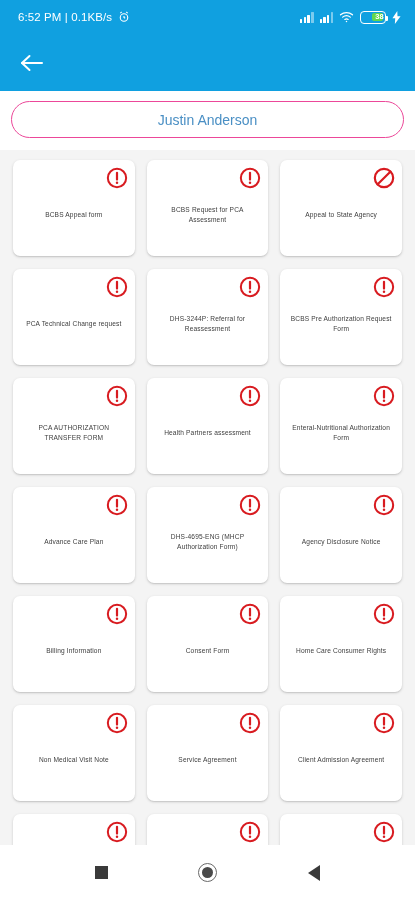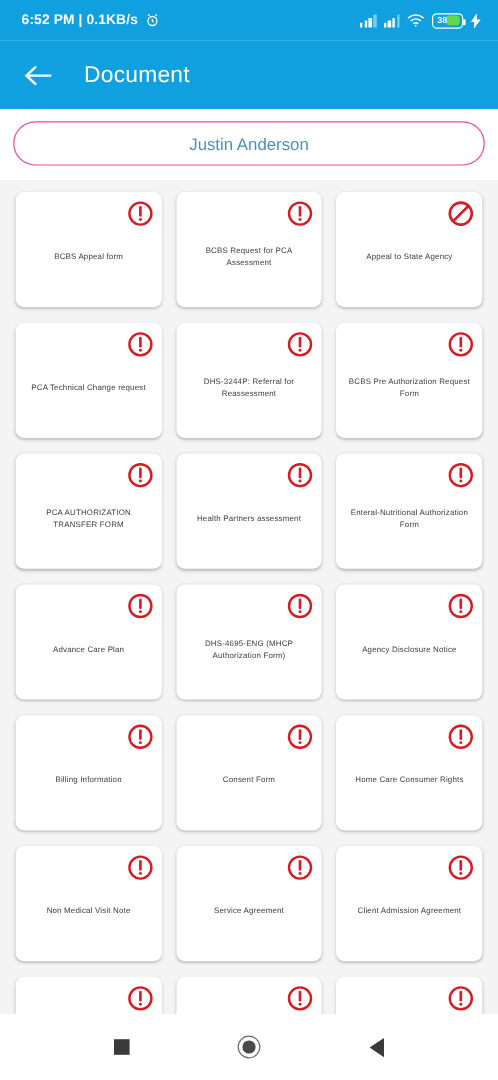--- a/index.html
+++ b/index.html
@@ -24,21 +24,21 @@
     align-items: center;
     justify-content: space-between;
     padding: 0 14px 0 18px;
     color: #ffffff;
   }
   .status-left {
     display: flex;
     align-items: center;
     gap: 4px;
     font-size: 11.5px;
-    font-weight: bold;
+    font-weight: normal;
     letter-spacing: 0.1px;
     white-space: nowrap;
   }
   .status-right {
     display: flex;
     align-items: center;
     gap: 6px;
   }
   .alarm-icon { display: inline-block; line-height: 0; margin-left: 2px; }
 
@@ -61,20 +61,21 @@
 
   .battery {
     position: relative;
     width: 26px;
     height: 13px;
     border: 1.4px solid #ffffff;
     border-radius: 4px;
     display: flex;
     align-items: center;
     padding: 1.4px;
+    justify-content: flex-end;
   }
   .battery::after {
     content: "";
     position: absolute;
     right: -3.4px;
     top: 4px;
     width: 2px;
     height: 5px;
     background: #ffffff;
     border-radius: 0 1px 1px 0;
@@ -285,21 +286,20 @@
   </div>
 </div>
 
 <div class="app-bar">
   <div class="back-arrow">
     <svg width="24" height="20" viewBox="0 0 24 20" fill="none" stroke="#ffffff" stroke-width="2" stroke-linecap="round" stroke-linejoin="round">
       <path d="M22 10H2"></path>
         <path d="M9.5 3 2 10l7.5 7"></path>
     </svg>
   </div>
-  <div class="app-title">Document</div>
 </div>
 
 <div class="content">
 
   <div class="client-chip-wrap">
     <div class="client-chip">
       <span>Justin Anderson</span>
     </div>
   </div>
 

